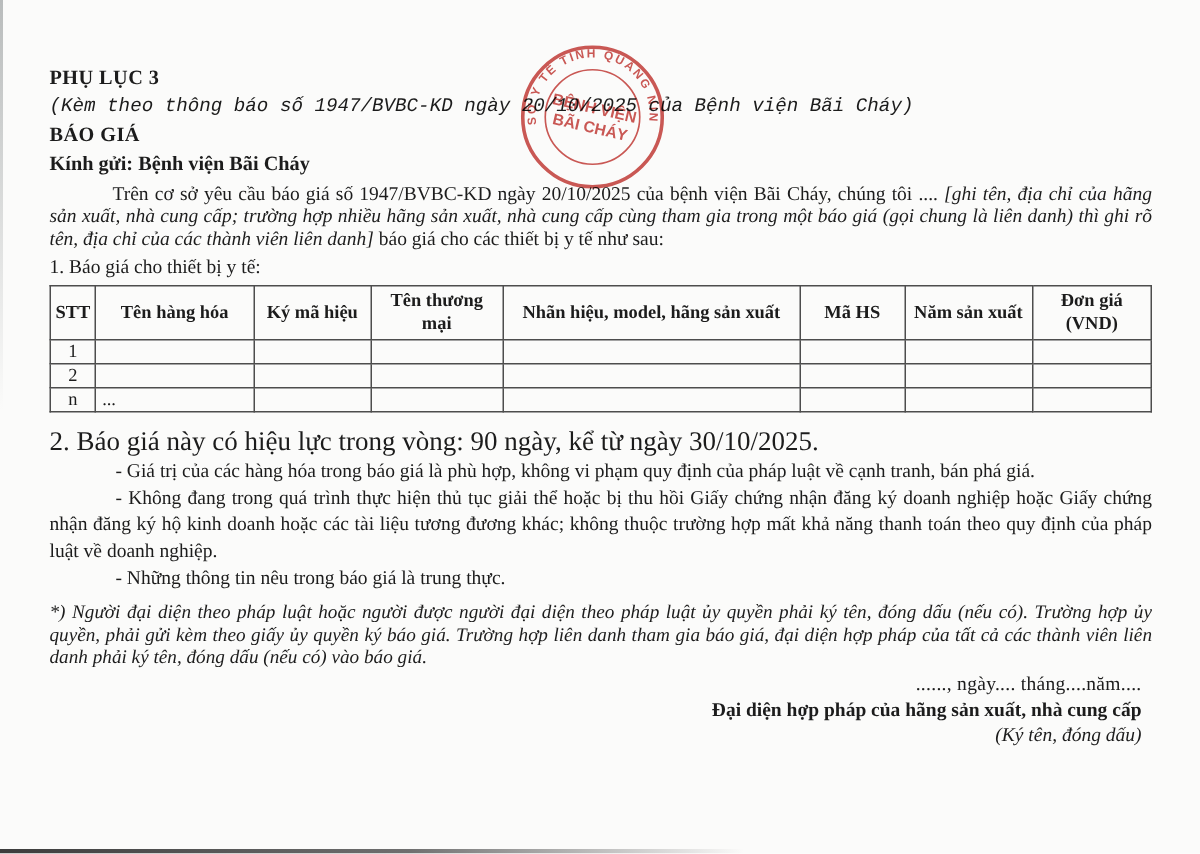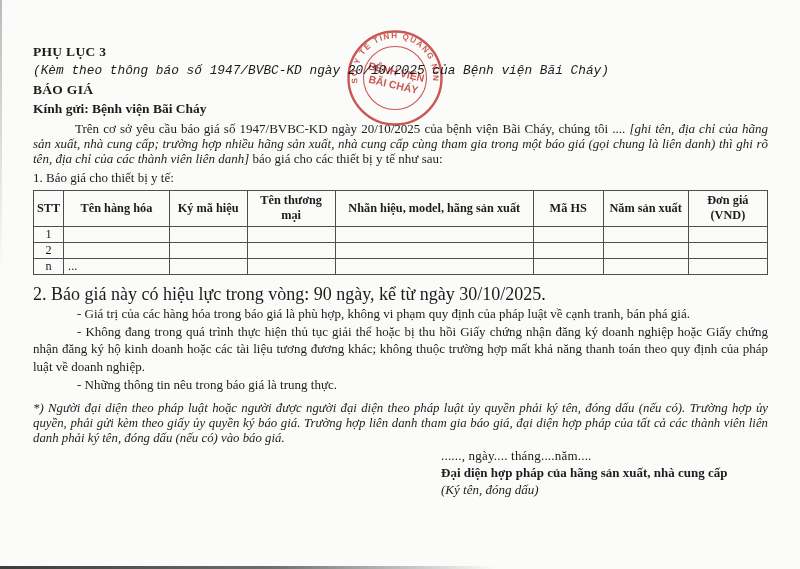--- a/index.html
+++ b/index.html
@@ -30,21 +30,21 @@
     font-weight:bold; text-align:center; vertical-align:middle;
     height:33px; padding:1px 2px; line-height:1.2;
   }
   table.quote td { height:15px; padding:0 4px; vertical-align:middle; }
   table.quote td.c { text-align:center; }
   .after-table { font-size:13px; margin-top:8px; }
   .sec2 { font-size:18px; margin-top:9px; }
   .sec3 { font-size:13px; margin-top:3px; }
   .commit { font-size:13px; text-align:justify; text-indent:44px; line-height:1.38; }
   .footnote { font-size:12.8px; font-style:italic; text-align:justify; line-height:1.17; margin-top:7px; }
-  .sig-block { width:320px; margin-left:408px; text-align:left; font-size:13px; margin-top:2px; }
+  .sig-block { width:320px; margin-left:408px; text-align:right; font-size:13px; margin-top:2px; }
   .sig-date { letter-spacing:.2px; }
   .sig-title { font-weight:bold; margin-top:1px; }
   .sig-note { font-style:italic; margin-top:1px; }
   .stamp {
     position:absolute; left:345px; top:28px; width:100px; height:100px;
     opacity:.82; mix-blend-mode:multiply; pointer-events:none;
   }
   .scan-edge-bottom {
     position:absolute; left:0; bottom:0; width:62%; height:3px;
     background:linear-gradient(to right, #3c3c3c 0%, #6f6f6f 55%, rgba(150,150,150,0) 100%);

